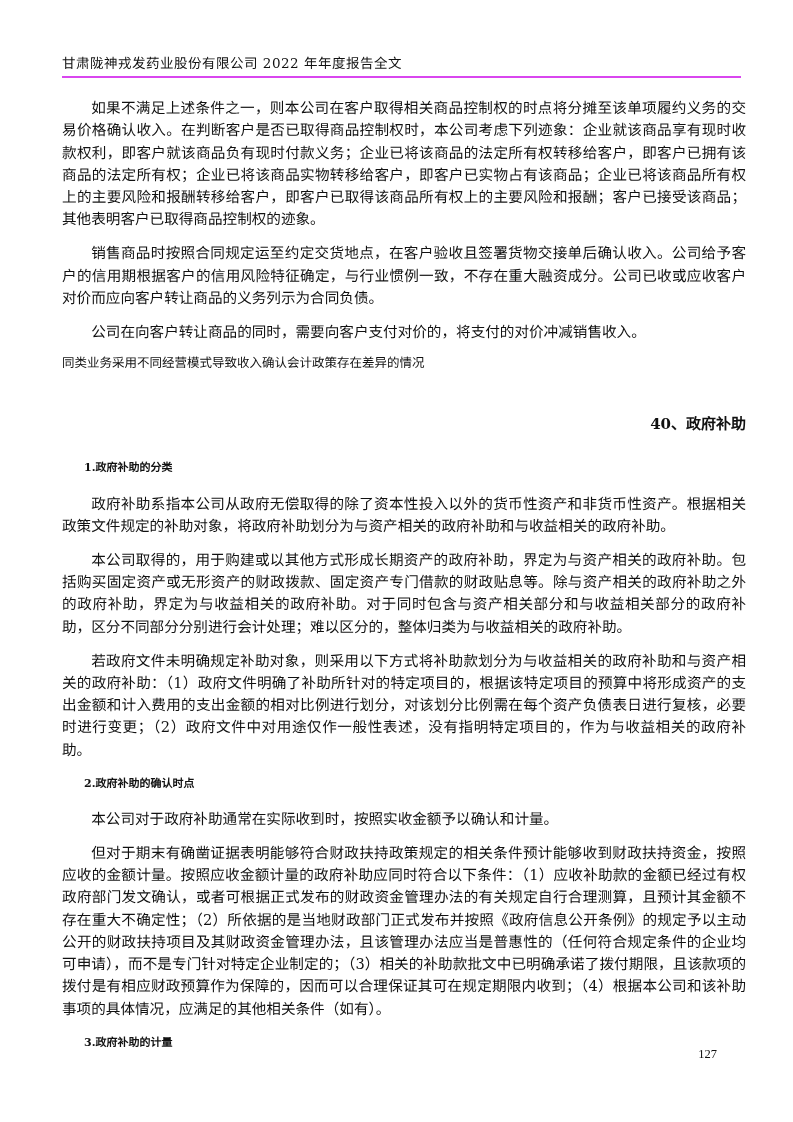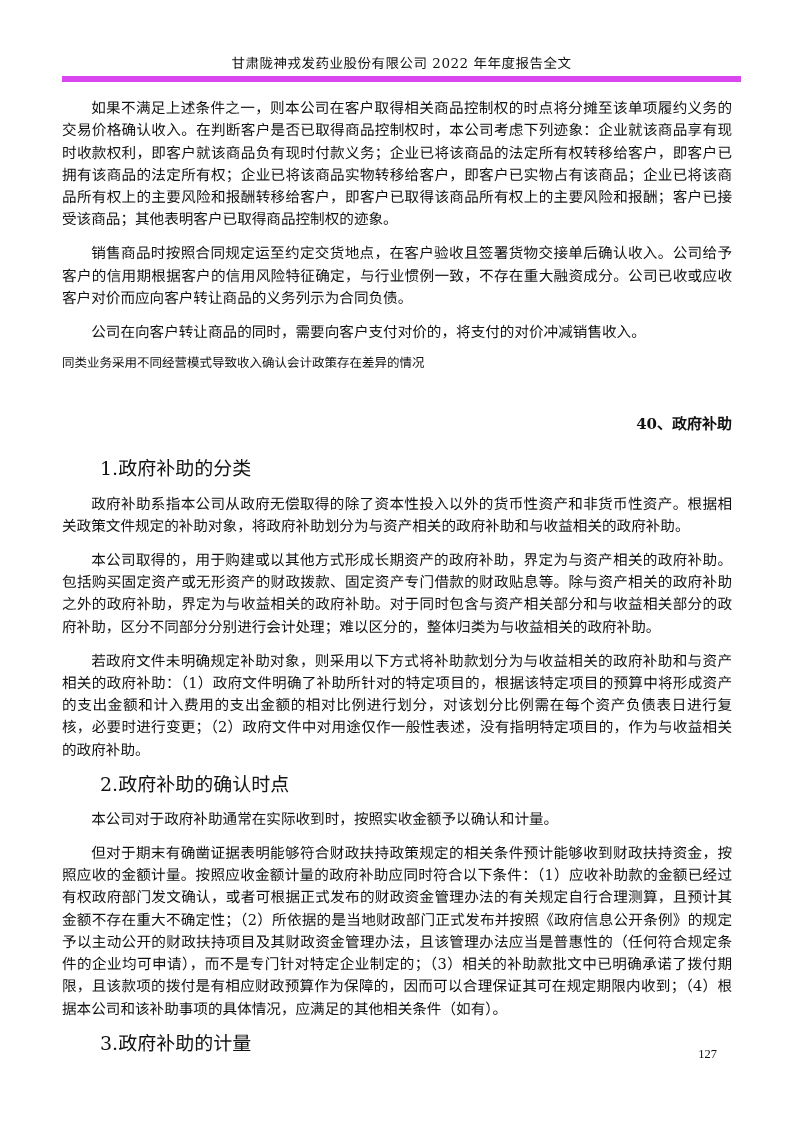--- a/index.html
+++ b/index.html
@@ -14,33 +14,33 @@
     background: #ffffff;
     overflow: hidden;
     font-family: "DejaVu Serif", "Liberation Serif", serif;
     color: #111111;
   }
   .doc-header {
     position: absolute;
     top: 54px;
     left: 62px;
     right: 52px;
-    text-align: center;
+    text-align: left;
     font-size: 13.5px;
     line-height: 18px;
     padding-bottom: 4px;
-    border-bottom: 6px solid #d946ef;
+    border-bottom: 2px solid #d946ef;
     color: #111111;
     letter-spacing: 0.5px;
   }
   .doc-content {
     position: absolute;
     top: 97px;
     left: 62px;
-    right: 61px;
+    right: 47px;
   }
   .para {
     margin: 0 0 11.5px 0;
     font-size: 14.6px;
     line-height: 22.3px;
     text-align: justify;
     text-indent: 2em;
     word-break: break-all;
   }
   .note-line {
@@ -52,25 +52,25 @@
   }
   .section-heading {
     margin: 41px 0 24px 0;
     font-size: 15px;
     font-weight: bold;
     text-indent: 0;
     text-align: right;
   }
   .sub-heading {
     margin: 0 0 13px 0;
-    font-size: 19px;
+    font-size: 11px;
     line-height: 22.3px;
     text-indent: 2em;
     text-align: left;
-    font-weight: normal;
+    font-weight: bold;
   }
   .page-number {
     position: absolute;
     right: 76px;
     bottom: 60px;
     font-size: 12.5px;
     color: #111111;
     font-family: Liberation Serif, serif;
   }
 </style>

